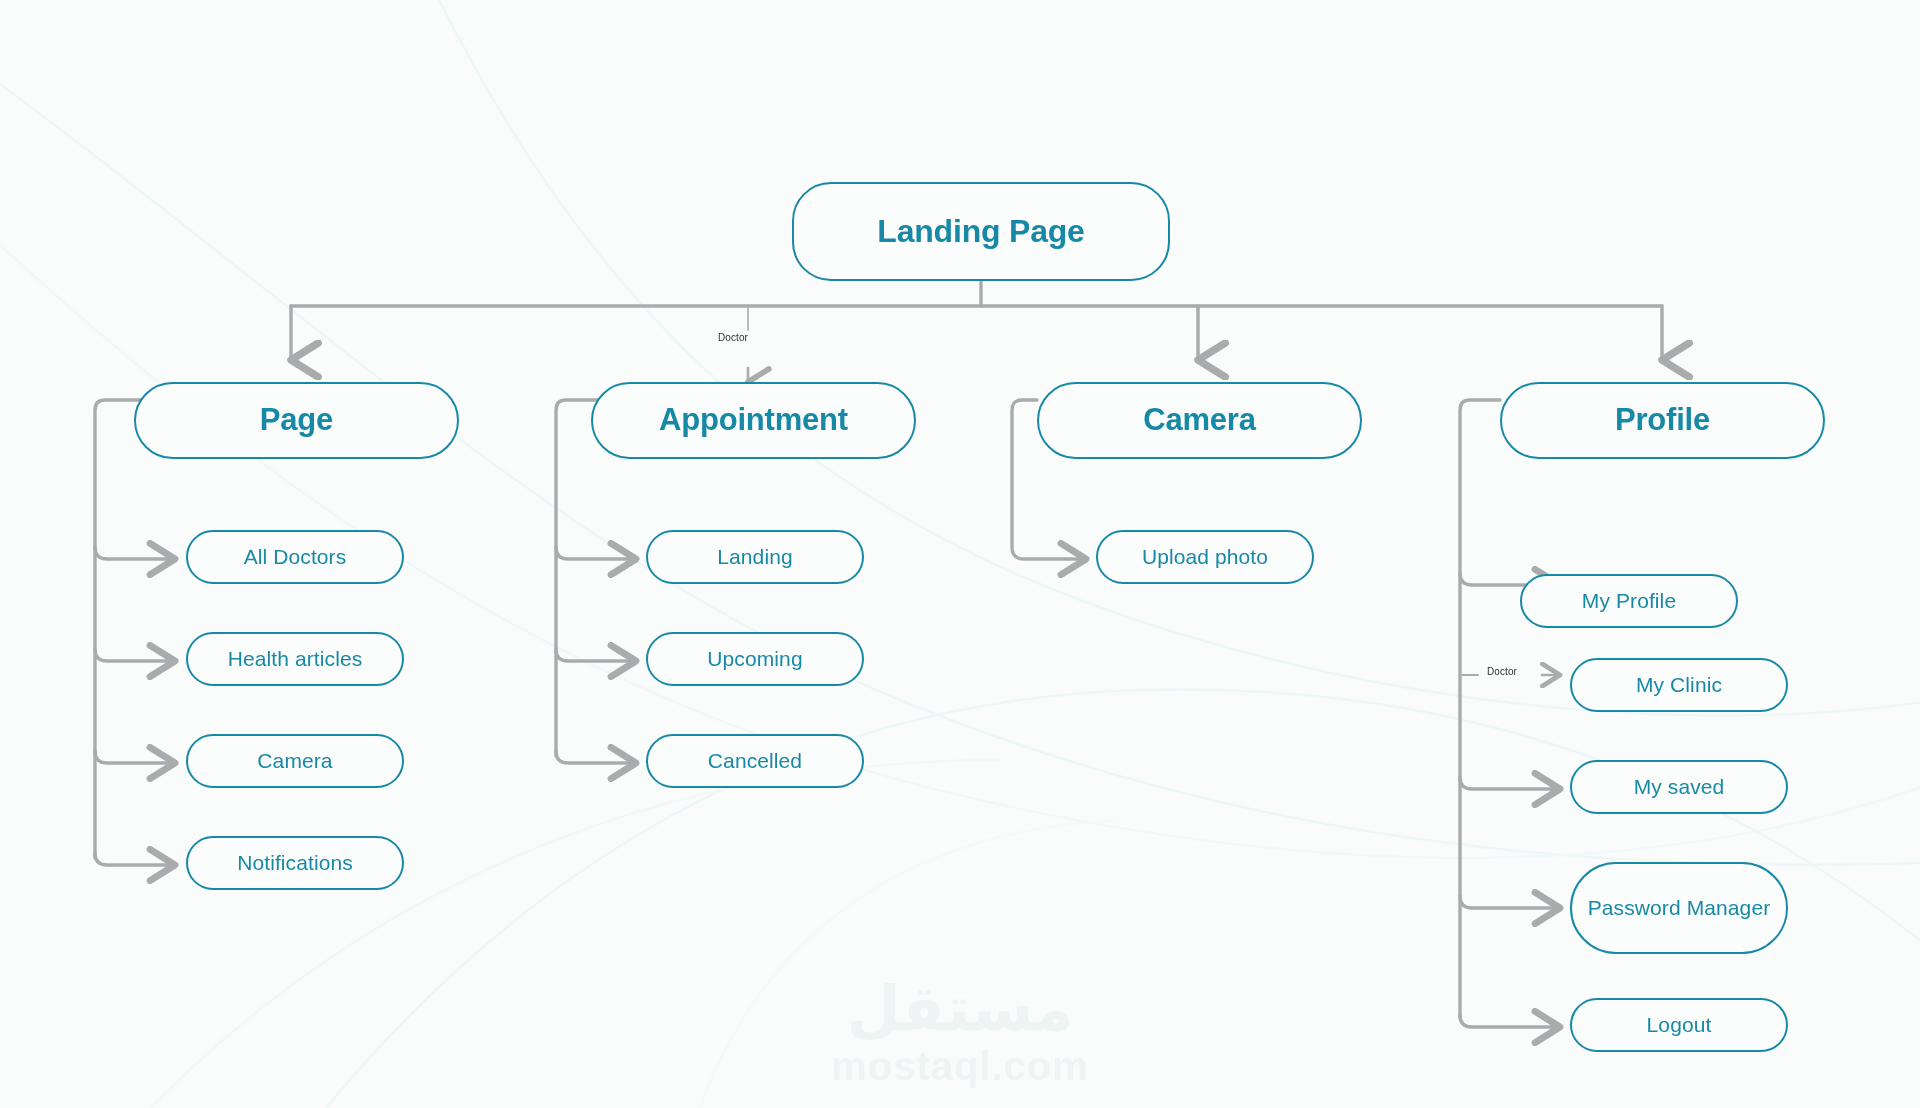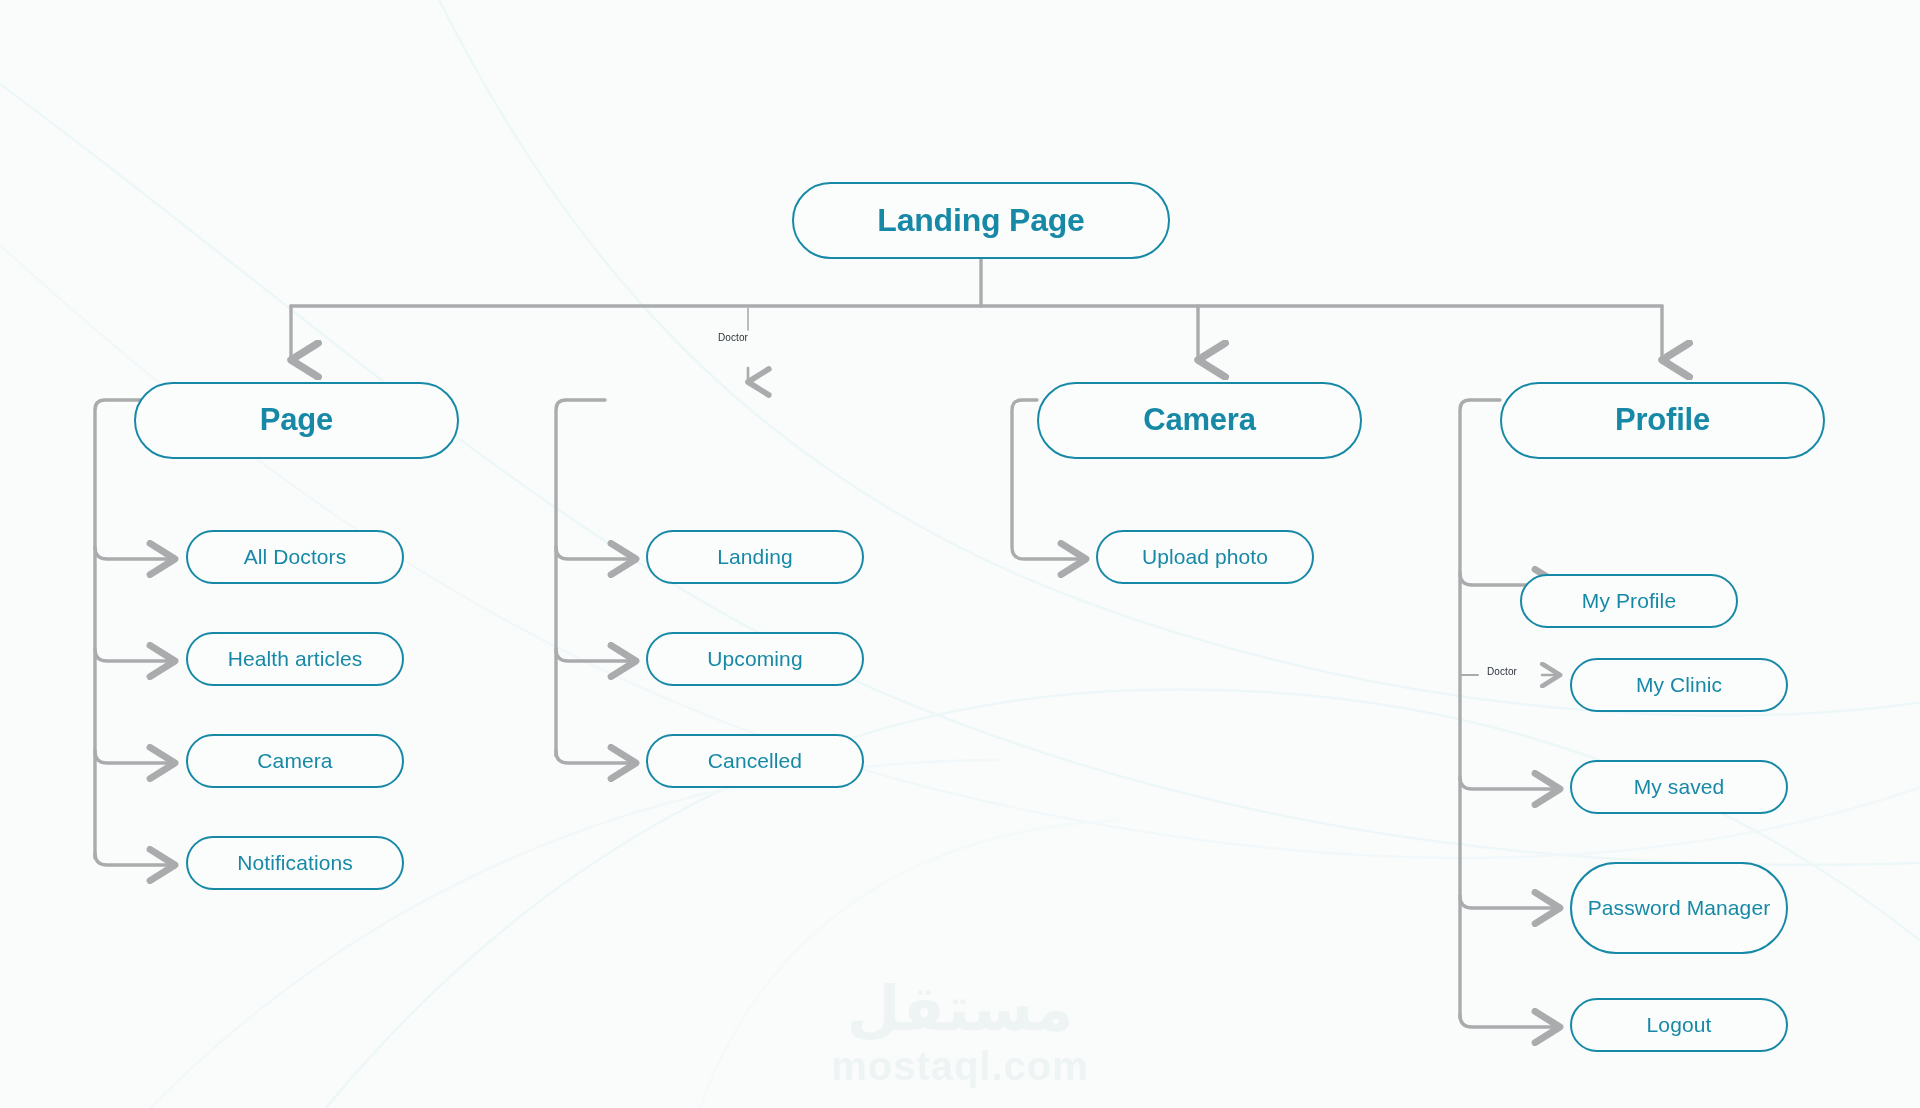--- a/index.html
+++ b/index.html
@@ -114,21 +114,21 @@
     display: flex;
     align-items: center;
     justify-content: center;
     text-align: center;
     line-height: 1.18;
     cursor: default;
   }
 
   .node.root {
     width: 378px;
-    height: 77px;
+    height: 99px;
     border-radius: 39px;
     font-size: 32px;
     font-weight: 700;
     letter-spacing: -0.2px;
   }
 
   .node.level2 {
     width: 325px;
     height: 77px;
     border-radius: 39px;
@@ -234,20 +234,23 @@
   </svg>
 
   <div class="node root" style="left:792px; top:182px;">
     <span>Landing Page</span>
   </div>
 
   <div class="node level2" style="left:134px; top:382px;">
     <span>Page</span>
   </div>
 
+  <div class="node level2" style="left:591px; top:382px;">
+    <span>Appointment</span>
+  </div>
 
   <div class="node level2" style="left:1037px; top:382px;">
     <span>Camera</span>
   </div>
 
   <div class="node level2" style="left:1500px; top:382px;">
     <span>Profile</span>
   </div>
 
   <div class="edge-label" style="left:718px; top:332px;">Doctor</div>

